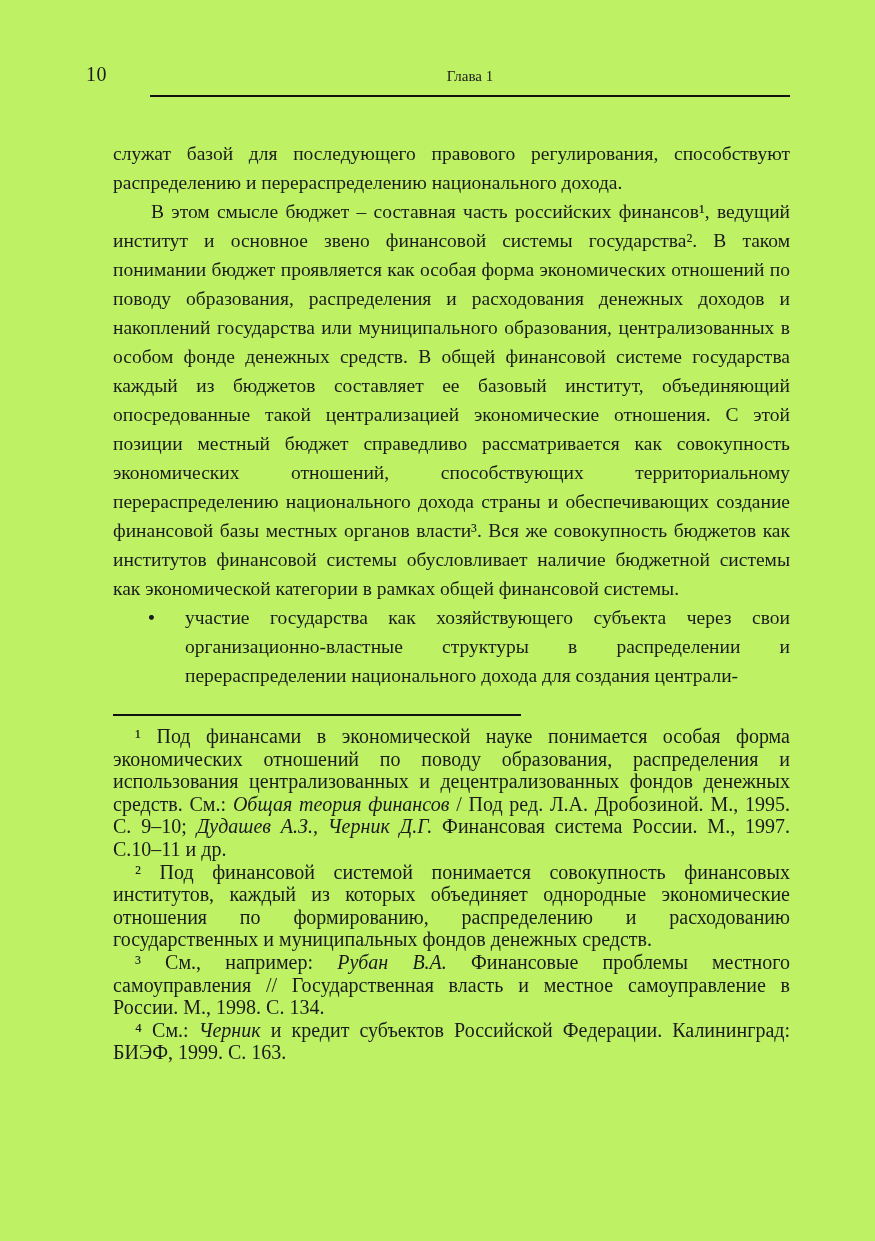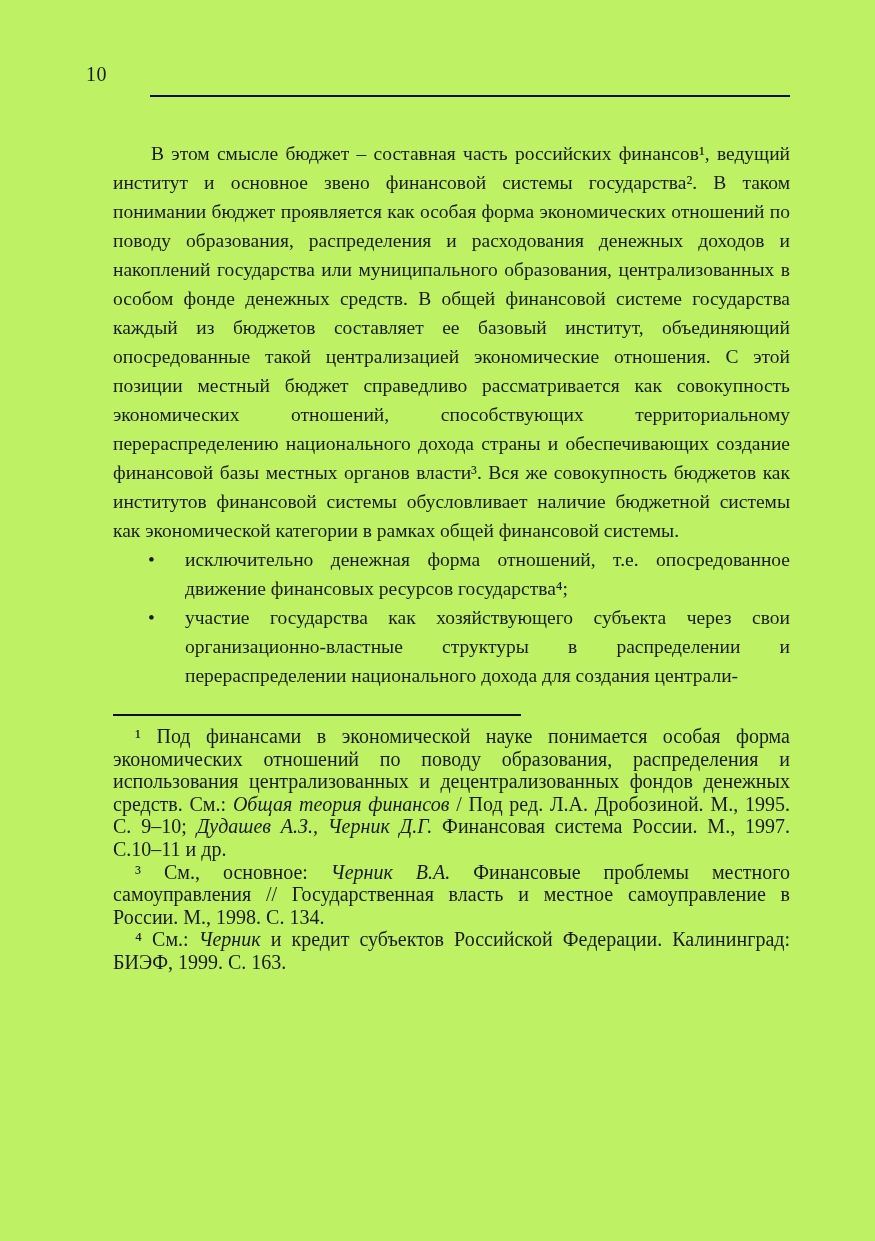--- a/index.html
+++ b/index.html
@@ -78,38 +78,41 @@
   }
   .footnote i { font-style: italic; }
 </style>
 </head>
 <body>
 
 <div class="page">
 
   <span class="page-number">10</span>
 
+  <span class="chapter-title">Глава 1</span>
 
   <div class="header-rule"></div>
 
   <div class="textcol">
 
     <div>
+        <p class="para">служат базой для последующего правового регулирования, способствуют распределению и перераспределению национального дохода.</p>
         <p class="para indent">В этом смысле бюджет – составная часть российских финансов¹, ведущий институт и основное звено финансовой системы государства². В таком понимании бюджет проявляется как особая форма экономических отношений по поводу образования, распределения и расходования денежных доходов и накоплений государства или муниципального образования, централизованных в особом фонде денежных средств. В общей финансовой системе государства каждый из бюджетов составляет ее базовый институт, объединяющий опосредованные такой централизацией экономические отношения. С этой позиции местный бюджет справедливо рассматривается как совокупность экономических отношений, способствующих территориальному перераспределению национального дохода страны и обеспечивающих создание финансовой базы местных органов власти³. Вся же совокупность бюджетов как институтов финансовой системы обусловливает наличие бюджетной системы как экономической категории в рамках общей финансовой системы.</p>
       </div>
 
     <div class="bullet-list">
-        <div class="bullet-item"><span class="bullet-marker">•</span><span>исключительно денежная форма отношений, т.е. опосредованное движение финансовых ресурсов государства⁴;</span></div>
+        <div class="bullet-item"><span class="bullet-marker">•</span></div>
         <div class="bullet-item"><span class="bullet-marker">•</span><span>участие государства как хозяйствующего субъекта через свои организационно-властные структуры в распределении и перераспределении национального дохода для создания централи-</span></div>
       </div>
 
     <div class="footnote-block">
       <div class="footnote-rule"></div>
       <div>
           <p class="footnote"><span>¹ Под финансами в экономической науке понимается особая форма экономических отношений по поводу образования, распределения и использования централизованных и децентрализованных фондов денежных средств. См.: </span><i>Общая теория финансов</i><span> / Под ред. Л.А. Дробозиной. М., 1995. С. 9–10; </span><i>Дудашев А.З., Черник Д.Г.</i><span> Финансовая система России. М., 1997. С.10–11 и др.</span></p>
-          <p class="footnote"><span>³ См., основное: </span><i>Черник В.А.</i><span> Финансовые проблемы местного самоуправления // Государственная власть и местное самоуправление в России. М., 1998. С. 134.</span></p>
+          <p class="footnote"><span>² Под финансовой системой понимается совокупность финансовых институтов, каждый из которых объединяет однородные экономические отношения по формированию, распределению и расходованию государственных и муниципальных фондов денежных средств.</span></p>
+          <p class="footnote"><span>³ См., например: </span><i>Рубан В.А.</i><span> Финансовые проблемы местного самоуправления // Государственная власть и местное самоуправление в России. М., 1998. С. 134.</span></p>
           <p class="footnote"><span>⁴ См.: </span><i>Черник</i><span> и кредит субъектов Российской Федерации. Калининград: БИЭФ, 1999. С. 163.</span></p>
         </div>
     </div>
 
   </div>
 
 </div>
 
 </body></html>

